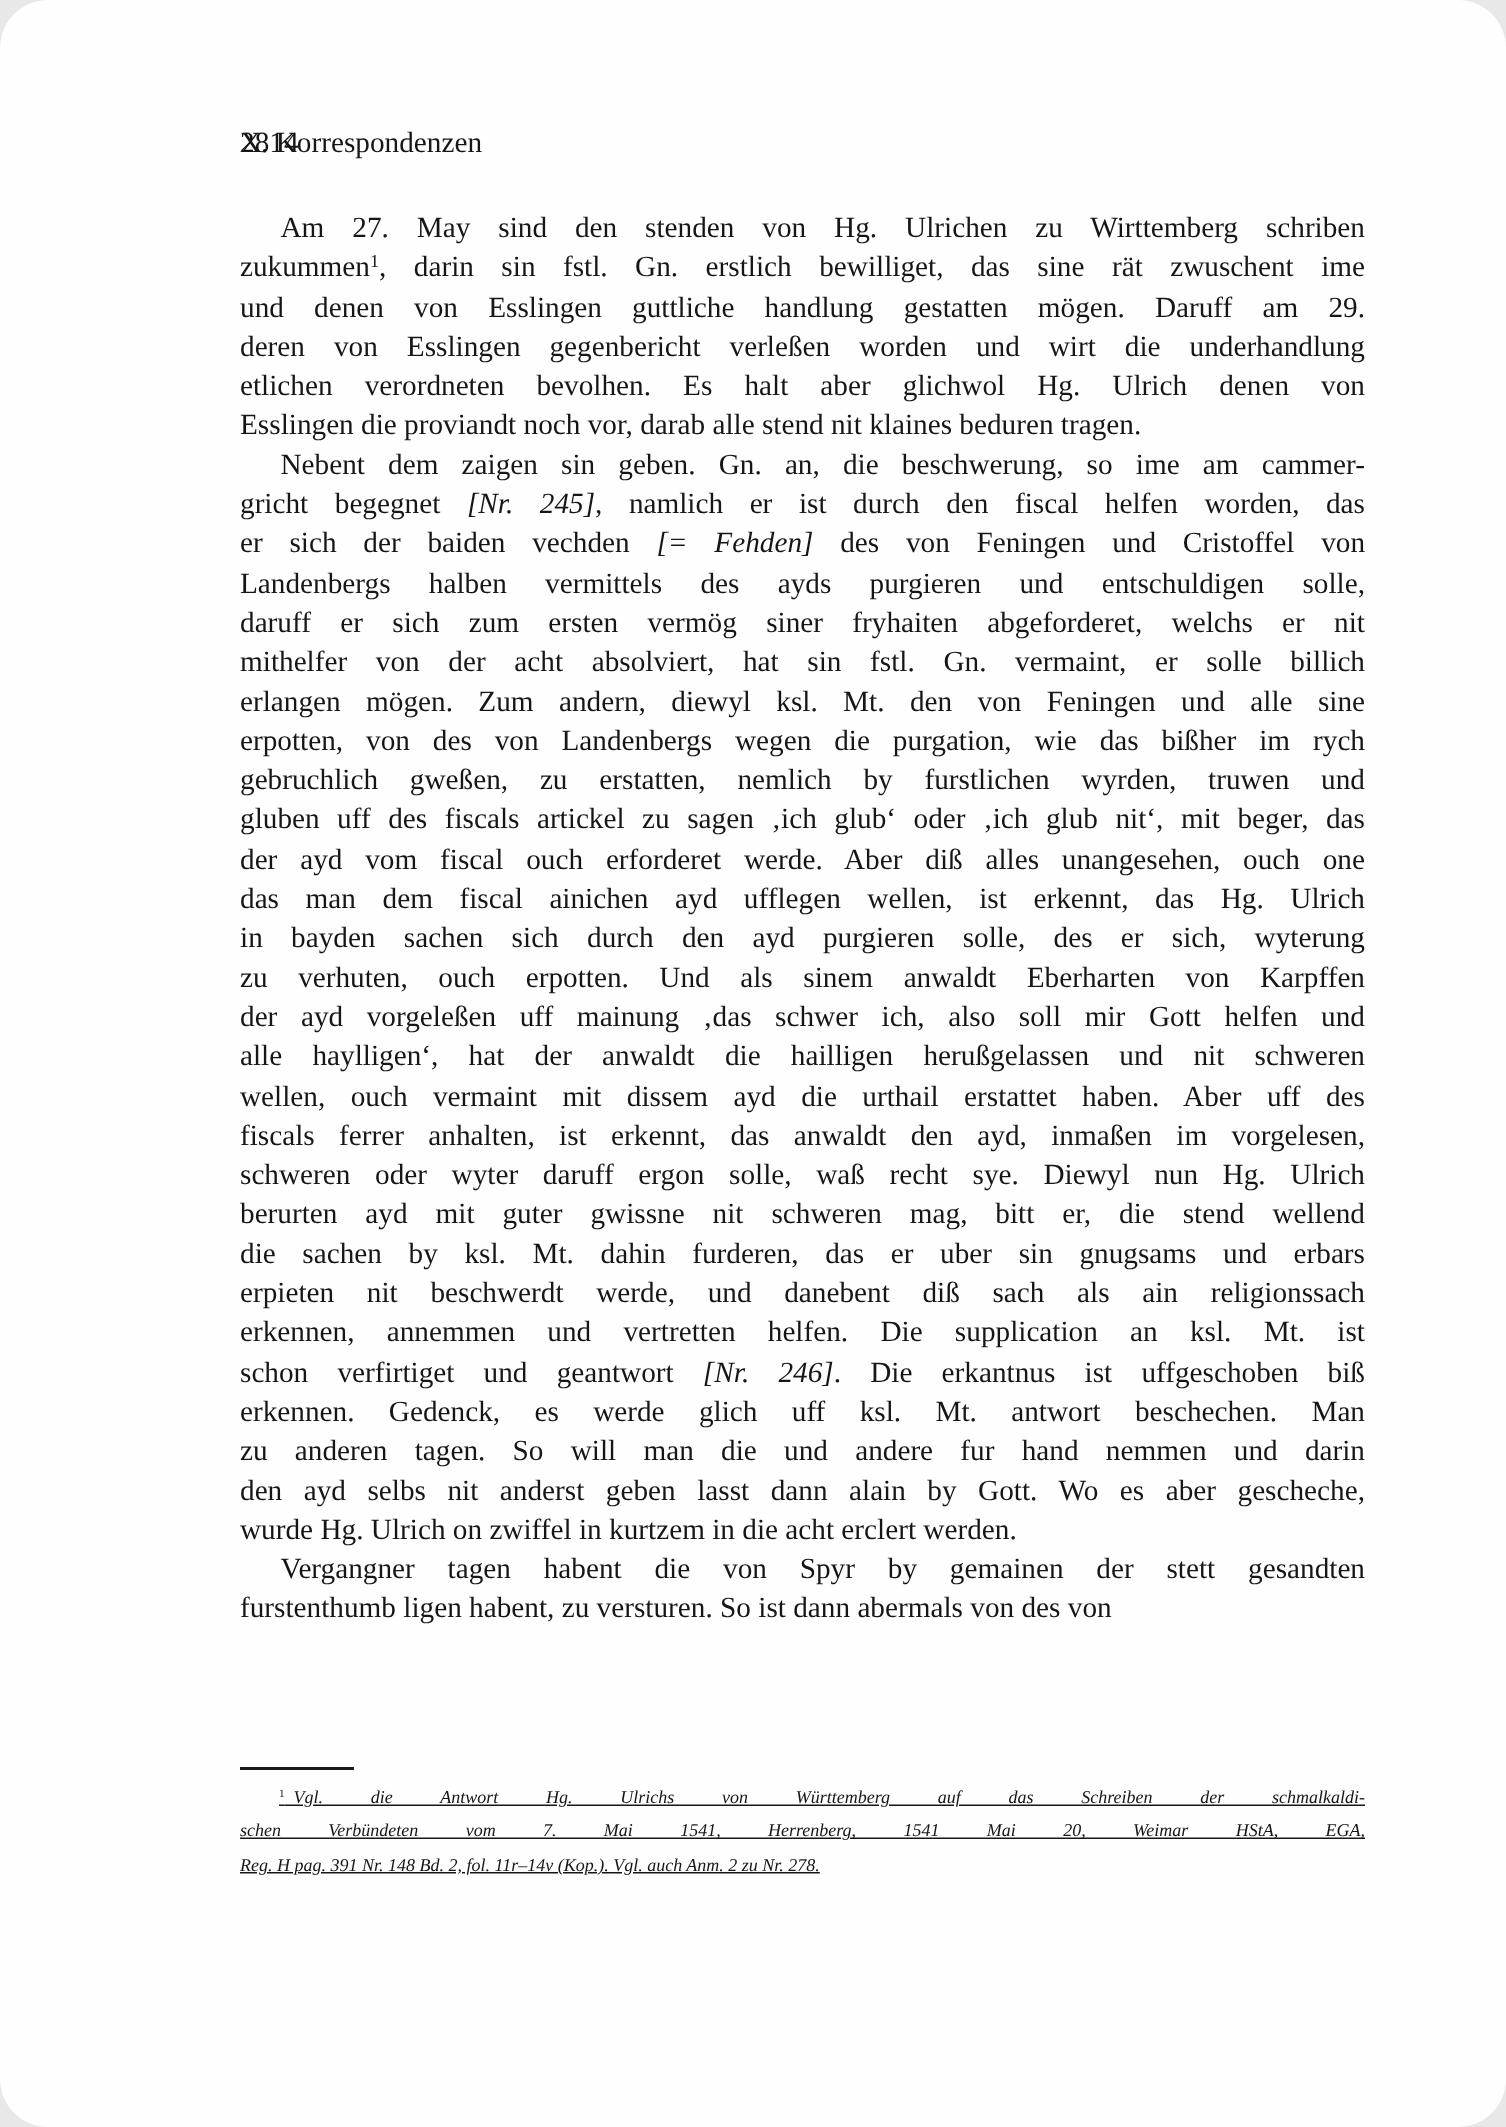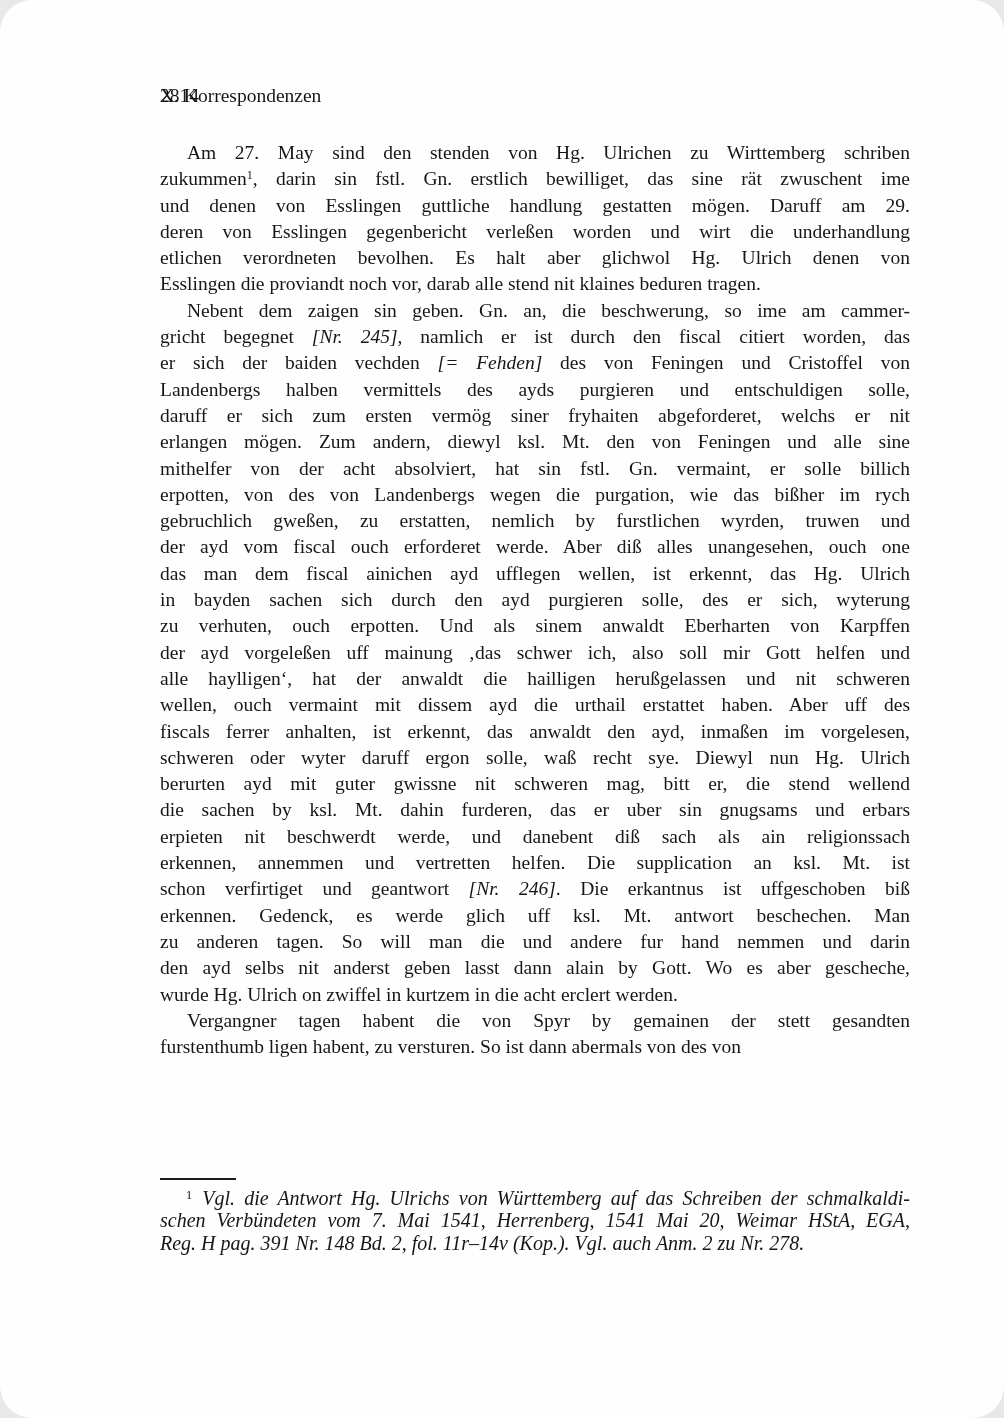--- a/index.html
+++ b/index.html
@@ -47,21 +47,22 @@
     vertical-align: baseline;
     position: relative;
     top: -0.5em;
   }
   .it { font-style: italic; }
   .footnote {
     position: absolute;
     left: 160px;
     top: 1178px;
     width: 750px;
-    font-size: 20px;
+    font-size: 12px;
+    text-decoration: underline;
   }
   .fn-rule {
     width: 76px;
     border-top: 2px solid #1b1b1b;
     margin-bottom: 7px;
   }
   .fn-line {
     line-height: 22.4px;
     text-align: justify;
     text-align-last: justify;
@@ -81,28 +82,29 @@
       <span class="running-head">X. Korrespondenzen</span>
     </div>
     <div class="body-text">
         <div class="body-line indent"><span>Am 27. May sind den stenden von Hg. Ulrichen zu Wirttemberg schriben</span></div>
         <div class="body-line"><span>zukummen</span><sup>1</sup><span>, darin sin fstl. Gn. erstlich bewilliget, das sine rät zwuschent ime</span></div>
         <div class="body-line"><span>und denen von Esslingen guttliche handlung gestatten mögen. Daruff am 29.</span></div>
         <div class="body-line"><span>deren von Esslingen gegenbericht verleßen worden und wirt die underhandlung</span></div>
         <div class="body-line"><span>etlichen verordneten bevolhen. Es halt aber glichwol Hg. Ulrich denen von</span></div>
         <div class="body-line last"><span>Esslingen die proviandt noch vor, darab alle stend nit klaines beduren tragen.</span></div>
         <div class="body-line indent"><span>Nebent dem zaigen sin geben. Gn. an, die beschwerung, so ime am cammer-</span></div>
-        <div class="body-line"><span>gricht begegnet </span><span class="it">[Nr. 245]</span><span>, namlich er ist durch den fiscal citiert worden, das</span></div>
+        <div class="body-line"><span>gricht begegnet </span><span class="it">[Nr. 245]</span><span>, namlich er ist durch den fiscal helfen worden, das</span></div>
         <div class="body-line"><span>er sich der baiden vechden </span><span class="it">[= Fehden]</span><span> des von Feningen und Cristoffel von</span></div>
         <div class="body-line"><span>Landenbergs halben vermittels des ayds purgieren und entschuldigen solle,</span></div>
         <div class="body-line"><span>daruff er sich zum ersten vermög siner fryhaiten abgeforderet, welchs er nit</span></div>
+        <div class="body-line"><span>mithelfer von der acht absolviert, hat sin fstl. Gn. vermaint, er solle billich</span></div>
         <div class="body-line"><span>erlangen mögen. Zum andern, diewyl ksl. Mt. den von Feningen und alle sine</span></div>
-        <div class="body-line"><span>mithelfer von der acht absolviert, hat sin fstl. Gn. vermaint, er solle billich</span></div>
         <div class="body-line"><span>erpotten, von des von Landenbergs wegen die purgation, wie das bißher im rych</span></div>
         <div class="body-line"><span>gebruchlich gweßen, zu erstatten, nemlich by furstlichen wyrden, truwen und</span></div>
+        <div class="body-line"><span>gluben uff des fiscals artickel zu sagen ‚ich glub‘ oder ‚ich glub nit‘, mit beger, das</span></div>
         <div class="body-line"><span>der ayd vom fiscal ouch erforderet werde. Aber diß alles unangesehen, ouch one</span></div>
         <div class="body-line"><span>das man dem fiscal ainichen ayd ufflegen wellen, ist erkennt, das Hg. Ulrich</span></div>
         <div class="body-line"><span>in bayden sachen sich durch den ayd purgieren solle, des er sich, wyterung</span></div>
         <div class="body-line"><span>zu verhuten, ouch erpotten. Und als sinem anwaldt Eberharten von Karpffen</span></div>
         <div class="body-line"><span>der ayd vorgeleßen uff mainung ‚das schwer ich, also soll mir Gott helfen und</span></div>
         <div class="body-line"><span>alle haylligen‘, hat der anwaldt die hailligen herußgelassen und nit schweren</span></div>
         <div class="body-line"><span>wellen, ouch vermaint mit dissem ayd die urthail erstattet haben. Aber uff des</span></div>
         <div class="body-line"><span>fiscals ferrer anhalten, ist erkennt, das anwaldt den ayd, inmaßen im vorgelesen,</span></div>
         <div class="body-line"><span>schweren oder wyter daruff ergon solle, waß recht sye. Diewyl nun Hg. Ulrich</span></div>
         <div class="body-line"><span>berurten ayd mit guter gwissne nit schweren mag, bitt er, die stend wellend</span></div>

